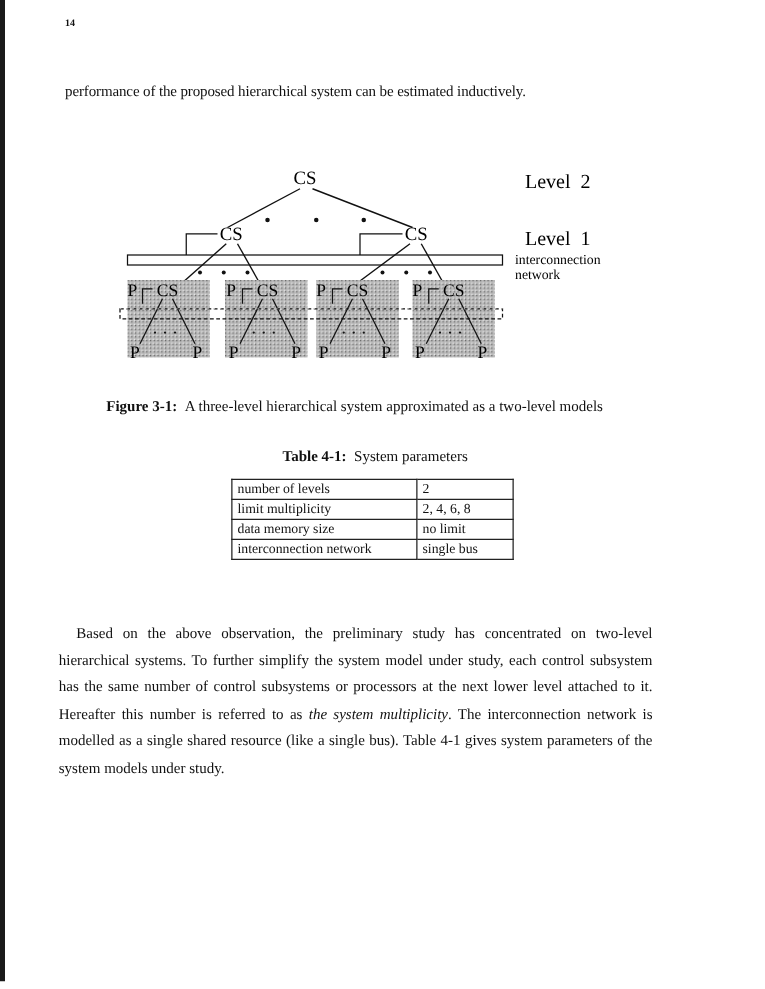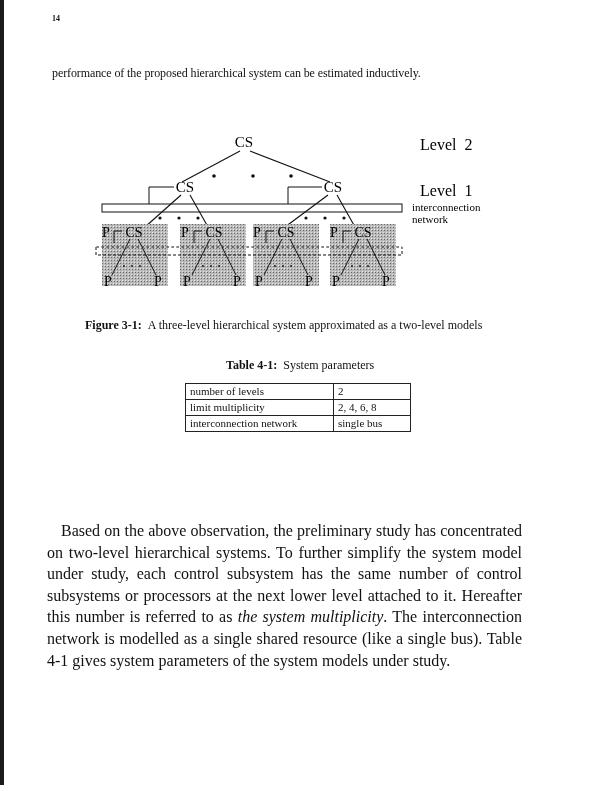--- a/index.html
+++ b/index.html
@@ -10,21 +10,21 @@
   .p-first { position: absolute; left: 52px; top: 66px; font-size: 12px; letter-spacing: -0.1px; }
   .figure { position: absolute; left: 90px; top: 125px; width: 420px; height: 170px; }
   .fig-caption { position: absolute; left: 85px; top: 318px; font-size: 12px; }
   .fig-caption b, .tbl-caption b { font-weight: bold; margin-right: 6px; }
   .tbl-caption { position: absolute; left: 226px; top: 358px; font-size: 12px; }
   table.params { position: absolute; left: 175px; top: 383px; border-collapse: collapse;
                  font-size: 11px; border: 1.5px solid #222; margin-left: 10px; }
   table.params td { border: 1px solid #222; padding: 0 4px; height: 15px; line-height: 15px; }
   table.params td.k { width: 139px; }
   table.params td.v { width: 68px; }
-  .body-text { position: absolute; left: 47px; top: 520px; width: 475px; font-size: 16px;
+  .body-text { position: absolute; left: 47px; top: 496px; width: 475px; font-size: 12px;
                line-height: 21.6px; text-align: justify; }
   .body-text .indent { display: inline-block; width: 14px; }
   .body-text i { font-style: italic; }
   svg text { font-family: "Liberation Serif", "DejaVu Serif", serif; }
 </style>
 </head>
 <body>
 
 <div class="left-bar"></div>
 
@@ -141,19 +141,23 @@
   <tbody>
     <tr>
       <td class="k">number of levels</td>
       <td class="v">2</td>
     </tr>
     <tr>
       <td class="k">limit multiplicity</td>
       <td class="v">2, 4, 6, 8</td>
     </tr>
     <tr>
+      <td class="k">data memory size</td>
+      <td class="v">no limit</td>
+    </tr>
+    <tr>
       <td class="k">interconnection network</td>
       <td class="v">single bus</td>
     </tr>
   </tbody>
 </table>
 
 <div class="body-text"><span class="indent"></span><span>Based on the above observation, the preliminary study has concentrated on two-level hierarchical systems.  To further simplify the system model under study, each control subsystem has the same number of control subsystems or processors at the next lower level attached to it. Hereafter this number is referred to as </span><i>the system multiplicity</i><span>.  The interconnection network is modelled as a single shared resource (like a single bus).  Table 4-1 gives system parameters of the system models under study.</span></div>
 
 </body></html>

